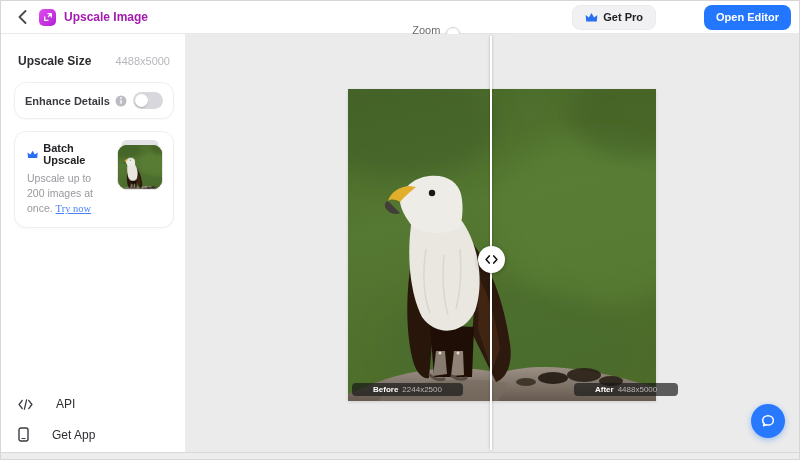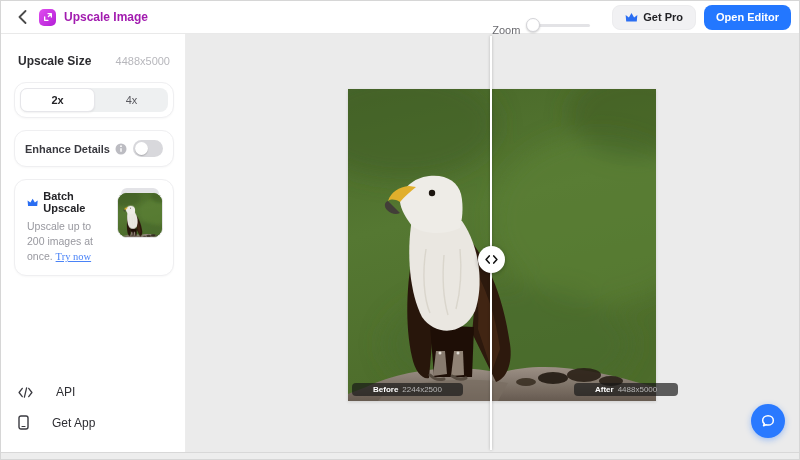--- a/index.html
+++ b/index.html
@@ -5,33 +5,33 @@
   * { margin:0; padding:0; box-sizing:border-box; }
   html,body { width:800px; height:460px; background:#f5f5f5; font-family:"Liberation Sans", sans-serif; }
   .window { width:800px; height:460px; border:1px solid #d6d6d6; background:#fff; display:flex; flex-direction:column; overflow:hidden; }
 
   
   .topbar { height:33px; flex:0 0 33px; background:#fff; border-bottom:1px solid #e9e9e9; display:flex; align-items:center; padding:0 8px 0 12px; gap:8px; }
   .back-btn { border:none; background:none; cursor:pointer; width:18px; height:18px; display:flex; align-items:center; justify-content:center; color:#4a4a4a; }
   .app-icon { width:17px; height:17px; border-radius:5px; background:linear-gradient(135deg,#e14ef0 0%,#b21fd6 100%); display:flex; align-items:center; justify-content:center; }
   .page-title { font-size:12px; font-weight:bold; color:#a21caf; }
   .tb-spacer { flex:1; }
-  .zoom-ctl { display:flex; align-items:flex-start; gap:8px; margin-right:14px;margin-top:26px; }
+  .zoom-ctl { display:flex; align-items:flex-end; gap:8px; margin-right:14px;margin-top:26px; }
   .zoom-ctl .zlabel { font-size:11px; color:#6b6b70; }
   .slider { width:62px; height:3px; background:#e3e3e6; border-radius:2px; position:relative; cursor:pointer; }
   .knob { width:14px; height:14px; border-radius:50%; background:#fff; border:1px solid #d4d4d8; box-shadow:0 1px 2px rgba(0,0,0,.18); position:absolute; left:-2px; top:-6px; }
-  .btn { height:25px; border:none; border-radius:8px; font-family:"Liberation Sans",sans-serif; font-size:11px; font-weight:bold; display:flex; align-items:center; gap:5px; padding:0 12px; cursor:pointer; }
+  .btn { height:25px; border:none; border-radius:8px; font-family:"Liberation Sans",sans-serif; font-size:11px; font-weight:bold; display:flex; align-items:center; gap:5px; padding:0 12px; cursor:pointer;margin-left:40px; }
   .btn.grey { background:#f1f1f3; color:#222226; border:1px solid #ececee; }
   .btn.blue { background:#2377ff; color:#fff; }
 
   
   .content { flex:1; display:flex; min-height:0; }
 
   
-  .sidebar { width:185px; flex:0 0 185px; background:#fff; border-right:1px solid #ececec; padding:12px 11px 14px 13px; display:flex; flex-direction:column; }
+  .sidebar { width:185px; flex:0 0 185px; background:#fff; border-right:1px solid #ececec; padding:12px 11px 2px 13px; display:flex; flex-direction:column; }
   .size-row { display:flex; justify-content:space-between; align-items:center; padding:8px 4px 14px 4px; }
   .size-row .lbl { font-size:12px; font-weight:bold; color:#2c2c30; }
   .size-row .val { font-size:11px; color:#b7b7bc; }
   .card { background:#fff; border:1px solid #efeff1; border-radius:12px; box-shadow:0 1px 2px rgba(0,0,0,.03); }
   .seg-card { padding:5px; margin-bottom:12px; }
   .seg-track { background:#eef0f1; border-radius:8px; display:flex; height:24px; }
   .seg { flex:1; display:flex; align-items:center; justify-content:center; font-size:11px; color:#5a5a60; border-radius:7px; cursor:pointer; }
   .seg.selected { background:#fff; border:1px solid #e6e6ea; box-shadow:0 1px 2px rgba(0,0,0,.06); color:#232327; font-weight:bold; }
   .enhance-card { padding:9px 10px; display:flex; justify-content:space-between; margin-bottom:12px; }
   .enhance-left { display:flex; align-items:center; gap:5px; font-size:11px; color:#3a3a40; font-weight:bold; }
@@ -151,26 +151,20 @@
   </header>
 
   <div class="content">
 
     <aside class="sidebar">
       <div class="size-row">
         <span class="lbl">Upscale Size</span>
         <span class="val">4488x5000</span>
       </div>
 
-      <div class="card seg-card">
-        <div class="seg-track">
-          <div class="seg selected">2x</div>
-          <div class="seg">4x</div>
-        </div>
-      </div>
 
       <div class="card enhance-card">
         <div class="enhance-left">
           <span>Enhance Details</span>
           <svg width="12" height="12" viewBox="0 0 12 12">
               <circle cx="6" cy="6" r="5.5" fill="#bcbcc2"></circle>
               <rect x="5.3" y="5" width="1.4" height="4" rx="0.7" fill="#fff"></rect>
               <circle cx="6" cy="3.2" r="0.9" fill="#fff"></circle>
             </svg>
         </div>

